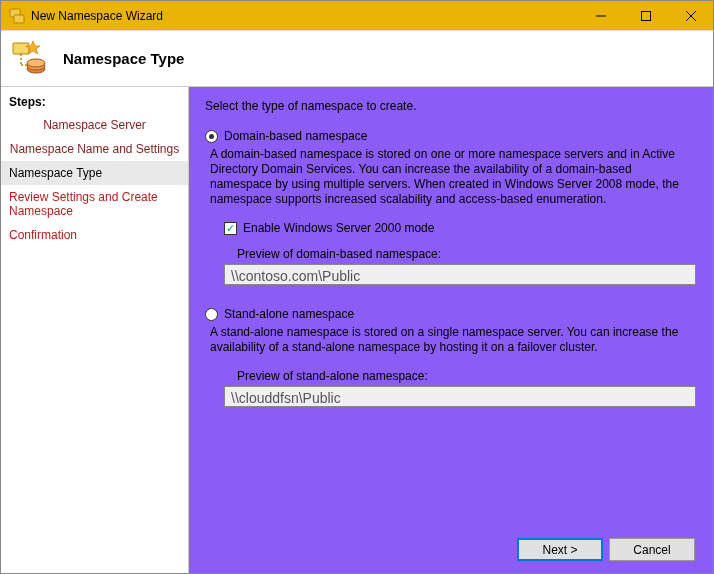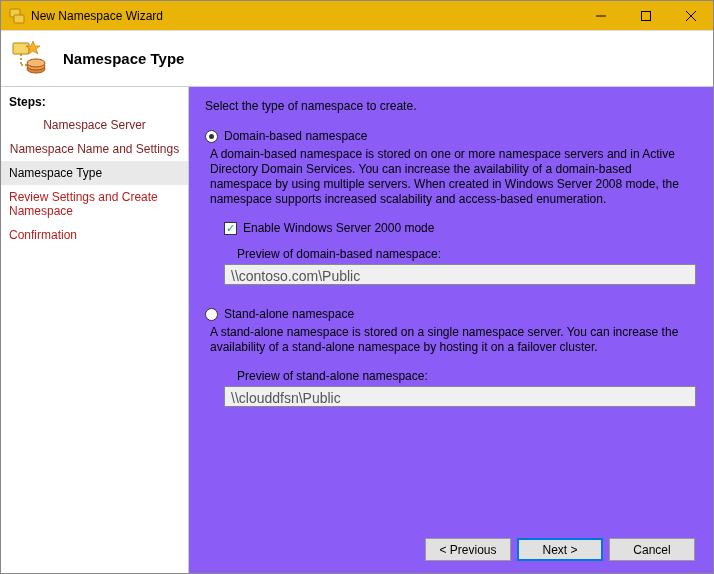--- a/index.html
+++ b/index.html
@@ -241,20 +241,19 @@
         <div class="radio-row">
           <div class="radio"></div>
           <span>Stand-alone namespace</span>
         </div>
         <div class="option-desc">A stand-alone namespace is stored on a single namespace server. You can increase the availability of a stand-alone namespace by hosting it on a failover cluster.</div>
         <div class="preview-label">Preview of stand-alone namespace:</div>
         <div class="preview-box">\\clouddfsn\Public</div>
       </div>
 
       <div class="button-row">
-        <div class="btn">&lt; Previous</div>
         <div class="btn default">Next &gt;</div>
         <div class="btn">Cancel</div>
       </div>
     </div>
   </div>
 
 </div>
 
 </body></html>

